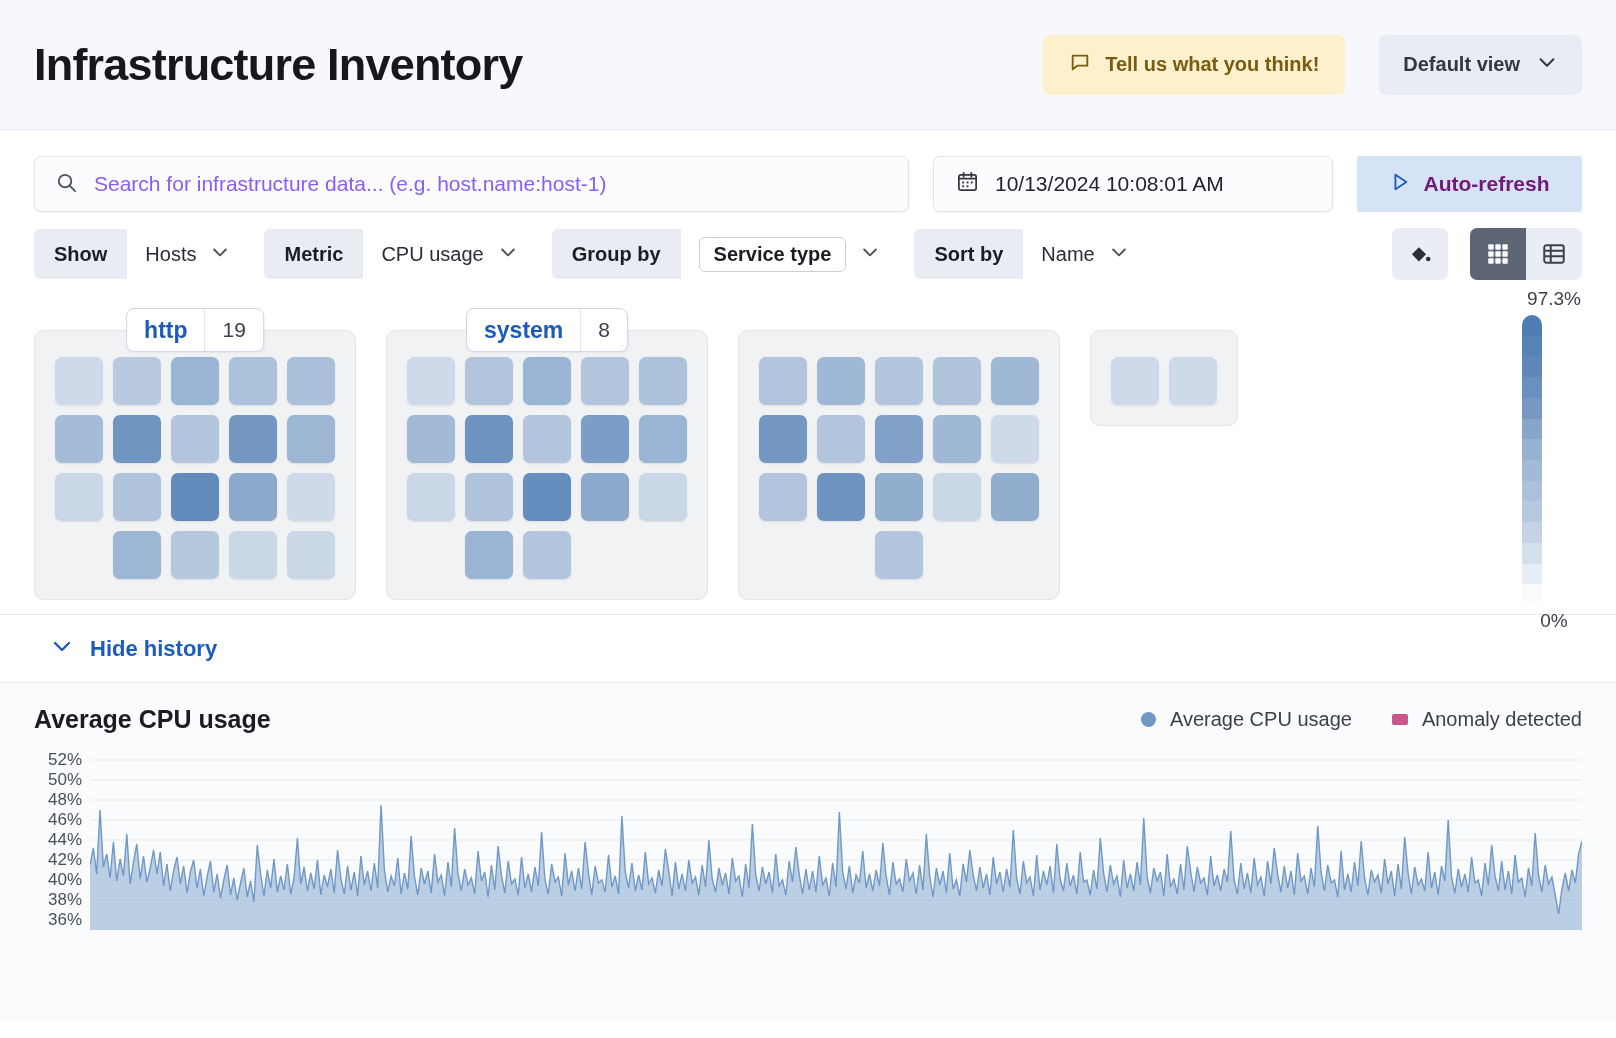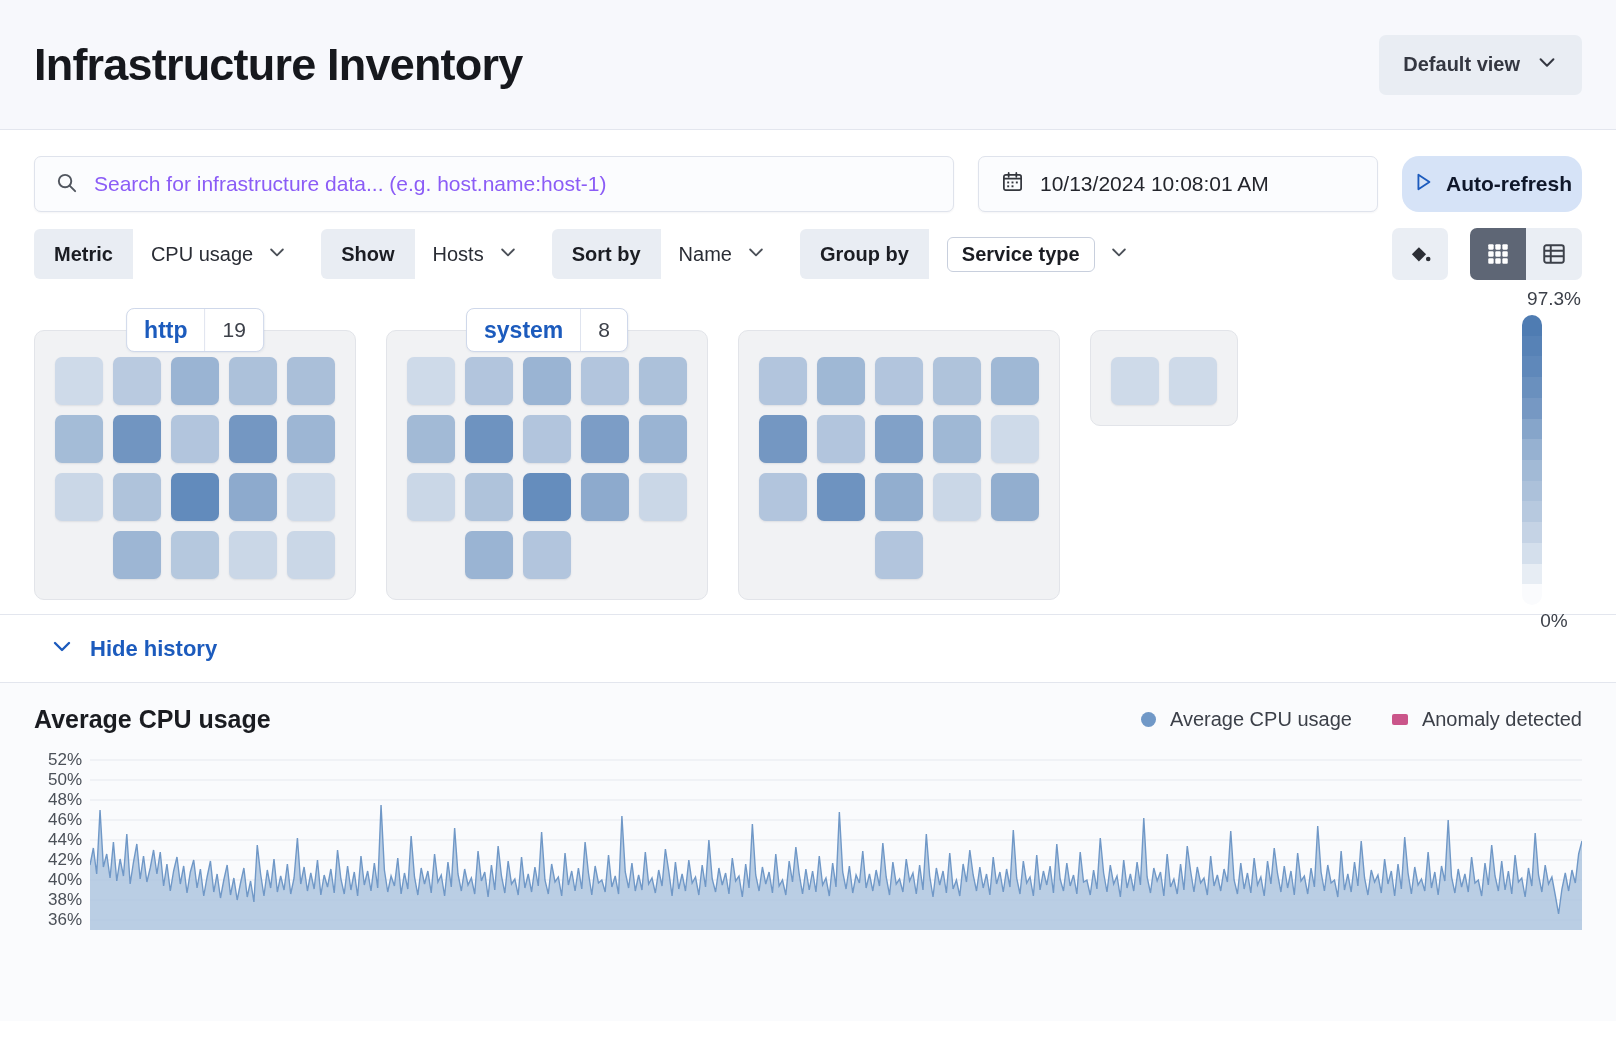--- a/index.html
+++ b/index.html
@@ -74,24 +74,24 @@
   .date-box {
     width: 400px; height: 56px;
     border: 1px solid #dfe3ec; border-radius: 7px;
     background: #fbfcfe;
     display: flex; align-items: center; gap: 16px;
     padding: 0 22px;
     font-size: 21px; color: #23252c;
     box-shadow: 0 1px 2px rgba(30,40,70,.05);
   }
   .refresh-btn {
-    width: 180px; height: 56px;
-    background: #d6e3f7; border-radius: 17px;
+    width: 225px; height: 56px;
+    background: #d6e3f7; border-radius: 3px;
     display: flex; align-items: center; justify-content: center; gap: 12px;
-    color: #0f172a; font-size: 21px; font-weight: bold;
+    color: #701a75; font-size: 21px; font-weight: bold;
     cursor: pointer;
   }
 
   
   .filter-row {
     padding: 16px 34px 0 34px;
     display: flex; align-items: center; gap: 16px;
     position: relative;
   }
   .filter-group {
@@ -253,20 +253,28 @@
     transform: translateX(-50%);
     white-space: nowrap;
   }
 </style>
 </head>
 <body>
 
 <div class="page-header">
   <div class="page-title">Infrastructure Inventory</div>
   <div class="header-right">
+    <div class="feedback-badge">
+      <span>
+        <svg width="22" height="22" viewBox="0 0 24 24" fill="none" stroke="#7a5b12" stroke-width="2">
+          <path d="M4 5h16v11H9l-5 4z" stroke-linejoin="round"></path>
+        </svg>
+      </span>
+      <span>Tell us what you think!</span>
+    </div>
     <div class="view-select">
       <span>Default view</span>
       <span>
         <svg width="22" height="22" viewBox="0 0 24 24" fill="none" stroke="#343741" stroke-width="2.2">
           <path d="M5 9l7 7 7-7" stroke-linecap="round" stroke-linejoin="round"></path>
         </svg>
       </span>
     </div>
   </div>
 </div>
@@ -301,50 +309,50 @@
         <path d="M7 4l12 8-12 8z" stroke-linejoin="round"></path>
       </svg>
     </span>
     <span>Auto-refresh</span>
   </div>
 </div>
 
 <div class="filter-row">
   <div id="filters-host" style="display:flex;align-items:center;gap:16px;">
       <div class="filter-group">
+        <div class="filter-label">Show</div>
+        <div class="filter-value">
+          <span>Hosts</span>
+          <span><svg width="20" height="20" viewBox="0 0 24 24" fill="none" stroke="#4b5058" stroke-width="2.2">
+              <path d="M5 9l7 7 7-7" stroke-linecap="round" stroke-linejoin="round"></path>
+            </svg></span>
+        </div>
+      </div>
+      <div class="filter-group">
         <div class="filter-label">Metric</div>
         <div class="filter-value">
           <span>CPU usage</span>
           <span><svg width="20" height="20" viewBox="0 0 24 24" fill="none" stroke="#4b5058" stroke-width="2.2">
               <path d="M5 9l7 7 7-7" stroke-linecap="round" stroke-linejoin="round"></path>
             </svg></span>
         </div>
       </div>
       <div class="filter-group">
-        <div class="filter-label">Show</div>
+        <div class="filter-label">Group by</div>
         <div class="filter-value">
-          <span>Hosts</span>
+          <span class="pill">Service type</span>
           <span><svg width="20" height="20" viewBox="0 0 24 24" fill="none" stroke="#4b5058" stroke-width="2.2">
               <path d="M5 9l7 7 7-7" stroke-linecap="round" stroke-linejoin="round"></path>
             </svg></span>
         </div>
       </div>
       <div class="filter-group">
         <div class="filter-label">Sort by</div>
         <div class="filter-value">
           <span>Name</span>
-          <span><svg width="20" height="20" viewBox="0 0 24 24" fill="none" stroke="#4b5058" stroke-width="2.2">
-              <path d="M5 9l7 7 7-7" stroke-linecap="round" stroke-linejoin="round"></path>
-            </svg></span>
-        </div>
-      </div>
-      <div class="filter-group">
-        <div class="filter-label">Group by</div>
-        <div class="filter-value">
-          <span class="pill">Service type</span>
           <span><svg width="20" height="20" viewBox="0 0 24 24" fill="none" stroke="#4b5058" stroke-width="2.2">
               <path d="M5 9l7 7 7-7" stroke-linecap="round" stroke-linejoin="round"></path>
             </svg></span>
         </div>
       </div>
     </div>
   <div class="view-toggles">
     <div class="icon-btn">
       <svg width="26" height="26" viewBox="0 0 24 24" fill="#2c2f36">
         <path d="M4.5 12.2L11 5.7l6.6 6.6-6.6 6.6z"></path>

